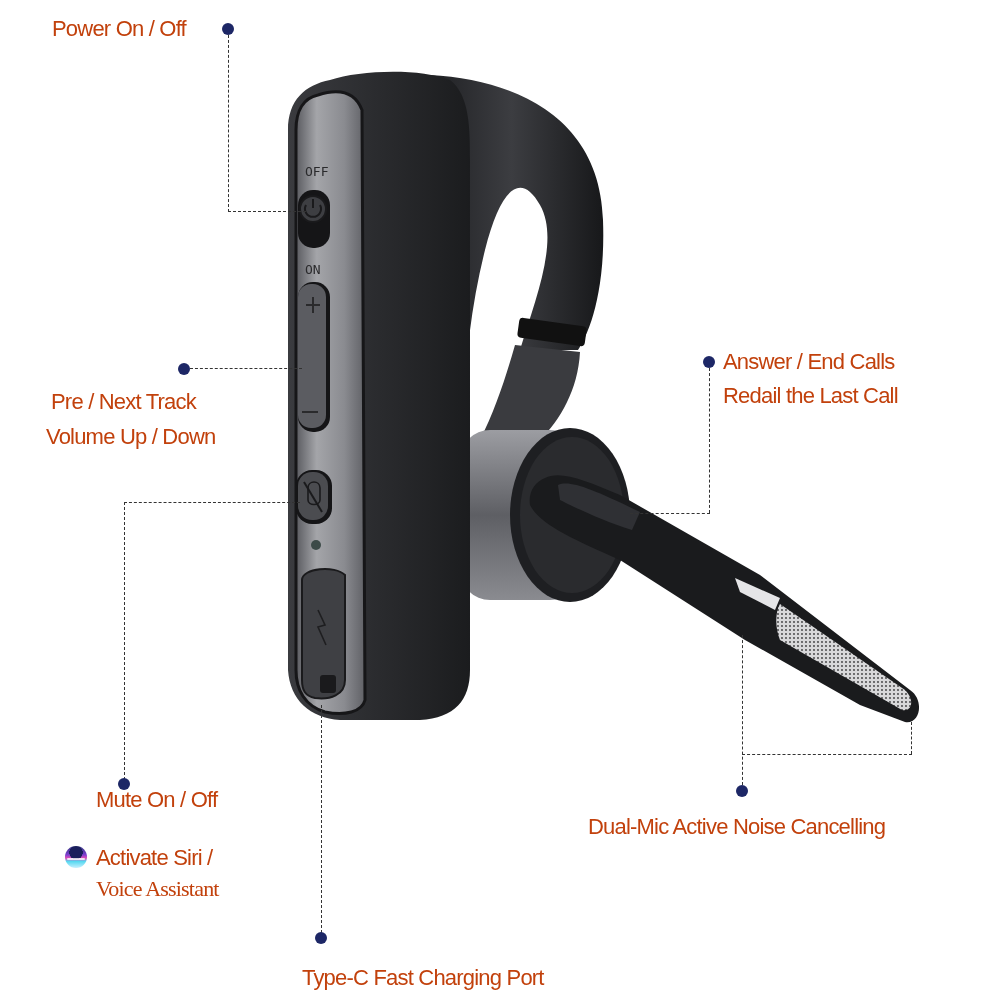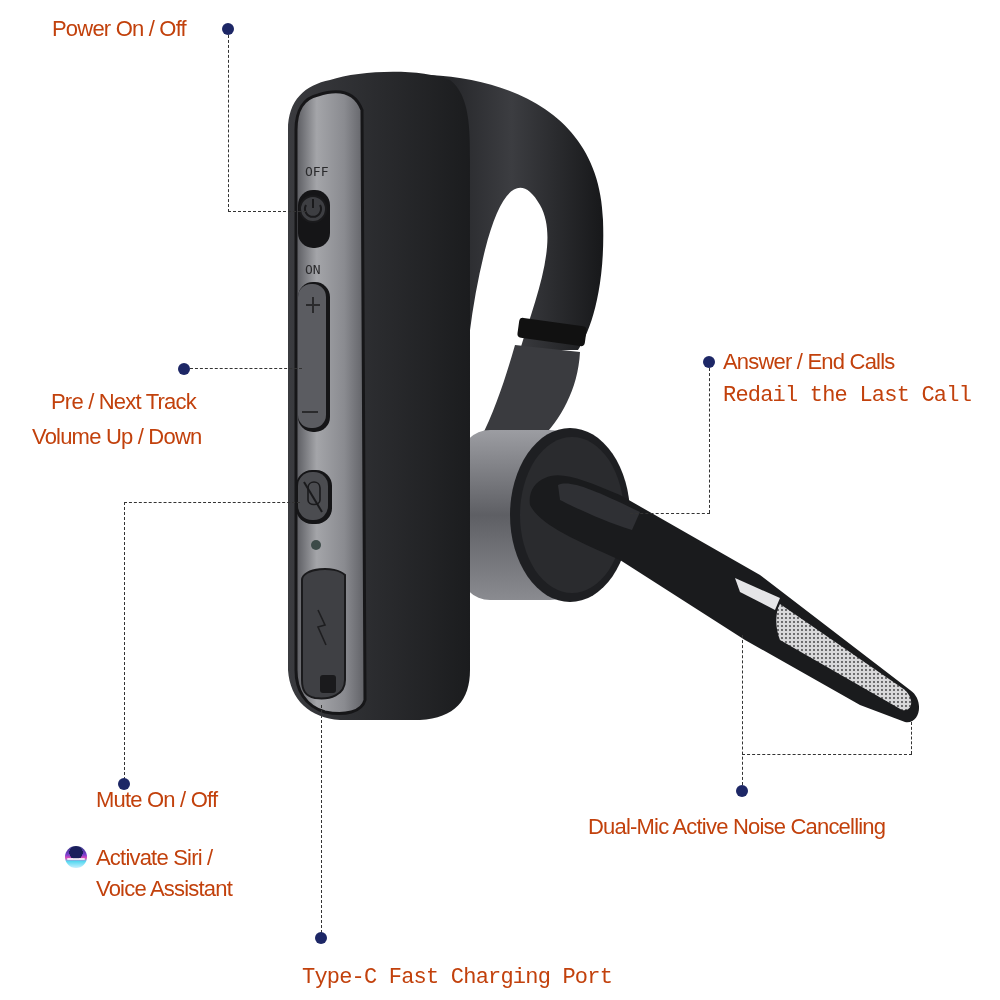--- a/index.html
+++ b/index.html
@@ -91,38 +91,38 @@
 </svg>
 
 <div class="label" style="left:52px; top:13px;">Power On / Off</div>
 <div class="dot" style="left:222px; top:23px;"></div>
 <div class="vline" style="left:228px; top:35px; height:177px;"></div>
 <div class="hline" style="left:228px; top:211px; width:78px;"></div>
 
 <div class="dot" style="left:178px; top:363px;"></div>
 <div class="hline" style="left:190px; top:368px; width:112px;"></div>
 <div class="label" style="left:51px; top:386px;">Pre / Next Track</div>
-<div class="label" style="left:32px; top:421px;text-align:center;">Volume Up / Down</div>
+<div class="label" style="left:46px; top:421px;text-align:center;">Volume Up / Down</div>
 
 <div class="hline" style="left:124px; top:502px; width:176px;"></div>
 <div class="vline" style="left:124px; top:502px; height:278px;"></div>
 <div class="dot" style="left:118px; top:778px;"></div>
 <div class="label" style="left:96px; top:784px;">Mute On / Off</div>
 
 <div class="siri"></div>
 <div class="label" style="left:96px; top:842px;">Activate Siri /</div>
-<div class="label" style="left:96px; top:873px;">Voice Assistant</div>
+<div class="label" style="left:96px; top:873px;font-family:Liberation Serif, serif;">Voice Assistant</div>
 
 <div class="vline" style="left:321px; top:705px; height:228px;"></div>
 <div class="dot" style="left:315px; top:932px;"></div>
-<div class="label" style="left:302px; top:962px;font-family:Liberation Mono, monospace;">Type-C Fast Charging Port</div>
+<div class="label" style="left:302px; top:962px;">Type-C Fast Charging Port</div>
 
 <div class="dot" style="left:703px; top:356px;"></div>
 <div class="label" style="left:723px; top:346px;text-align:right;">Answer / End Calls</div>
-<div class="label" style="left:723px; top:380px;font-family:Liberation Mono, monospace;">Redail the Last Call</div>
+<div class="label" style="left:723px; top:380px;">Redail the Last Call</div>
 <div class="vline" style="left:709px; top:368px; height:145px;"></div>
 <div class="hline" style="left:630px; top:513px; width:80px;"></div>
 
 <div class="vline" style="left:742px; top:635px; height:150px;"></div>
 <div class="hline" style="left:742px; top:754px; width:170px;"></div>
 <div class="vline" style="left:911px; top:722px; height:32px;"></div>
 <div class="dot" style="left:736px; top:785px;"></div>
 <div class="label" style="left:588px; top:811px;">Dual-Mic Active Noise Cancelling</div>
 
 </body></html>

